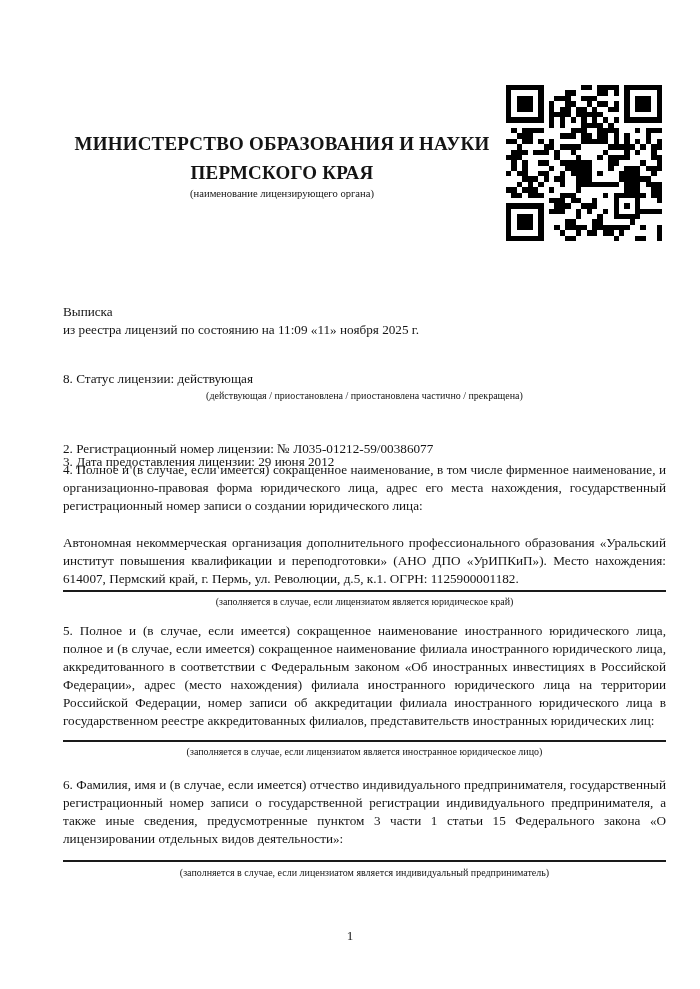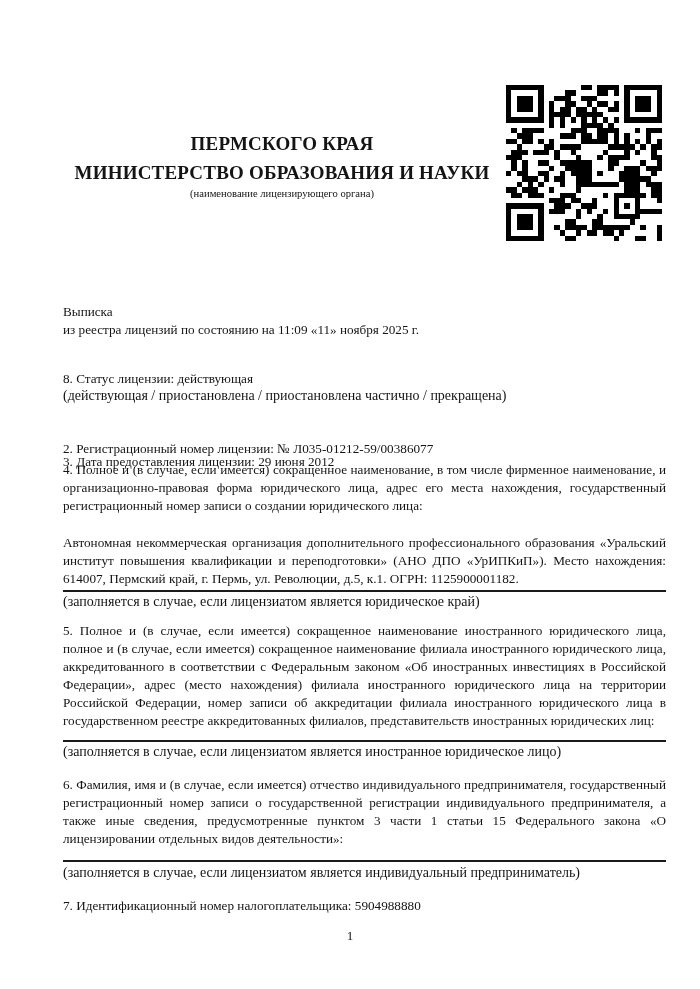--- a/index.html
+++ b/index.html
@@ -34,41 +34,41 @@
   }
 
   .body-text {
     left: 63px; width: 603px;
     font-size: 13.2px; line-height: 18px;
   }
   .para { text-align: justify; }
 
   .form-note {
     left: 63px; width: 603px;
-    font-size: 14px; line-height: 13px;
+    text-align: center; font-size: 10px; line-height: 13px;
   }
 
   .rule {
     left: 63px; width: 603px; height: 0;
     border-top: 2px solid #1a1a1a;
   }
 
   .footer {
     left: 0; top: 928px; width: 700px;
     text-align: center; font-size: 13.2px; line-height: 16px;
   }
 </style>
 </head>
 <body>
 
 <div class="page">
 
   <div class="abs header">
+    <div class="h-line">МИНИСТЕРСТВО ОБРАЗОВАНИЯ И НАУКИ</div>
     <div class="h-line">ПЕРМСКОГО КРАЯ</div>
-    <div class="h-line">МИНИСТЕРСТВО ОБРАЗОВАНИЯ И НАУКИ</div>
     <div class="h-note">(наименование лицензирующего органа)</div>
   </div>
 
   <div class="abs qr-box">
     <svg id="qr-svg" viewBox="0 0 29 29" width="156" height="156" shape-rendering="crispEdges" fill="#000000">
         <rect x="0" y="0" width="1" height="1"></rect>
         <rect x="1" y="0" width="1" height="1"></rect>
         <rect x="2" y="0" width="1" height="1"></rect>
         <rect x="3" y="0" width="1" height="1"></rect>
         <rect x="4" y="0" width="1" height="1"></rect>
@@ -503,17 +503,16 @@
   <div class="abs form-note" style="top:595px">(заполняется в случае, если лицензиатом является юридическое край)</div>
 
   <div class="abs body-text para" style="top:622px">5. Полное и (в случае, если имеется) сокращенное наименование иностранного юридического лица, полное и (в случае, если имеется) сокращенное наименование филиала иностранного юридического лица, аккредитованного в соответствии с Федеральным законом «Об иностранных инвестициях в Российской Федерации», адрес (место нахождения) филиала иностранного юридического лица на территории Российской Федерации, номер записи об аккредитации филиала иностранного юридического лица в государственном реестре аккредитованных филиалов, представительств иностранных юридических лиц:</div>
   <div class="abs rule" style="top:740px"></div>
   <div class="abs form-note" style="top:745px">(заполняется в случае, если лицензиатом является иностранное юридическое лицо)</div>
 
   <div class="abs body-text para" style="top:776px">6. Фамилия, имя и (в случае, если имеется) отчество индивидуального предпринимателя, государственный регистрационный номер записи о государственной регистрации индивидуального предпринимателя, а также иные сведения, предусмотренные пунктом 3 части 1 статьи 15 Федерального закона «О лицензировании отдельных видов деятельности»:</div>
   <div class="abs rule" style="top:860px"></div>
   <div class="abs form-note" style="top:866px">(заполняется в случае, если лицензиатом является индивидуальный предприниматель)</div>
 
-  <div class="abs body-text" style="top:897px">7. Идентификационный номер налогоплательщика: 5904988880</div>
 
   <div class="abs footer">1</div>
 
 </div>
 
 </body></html>

